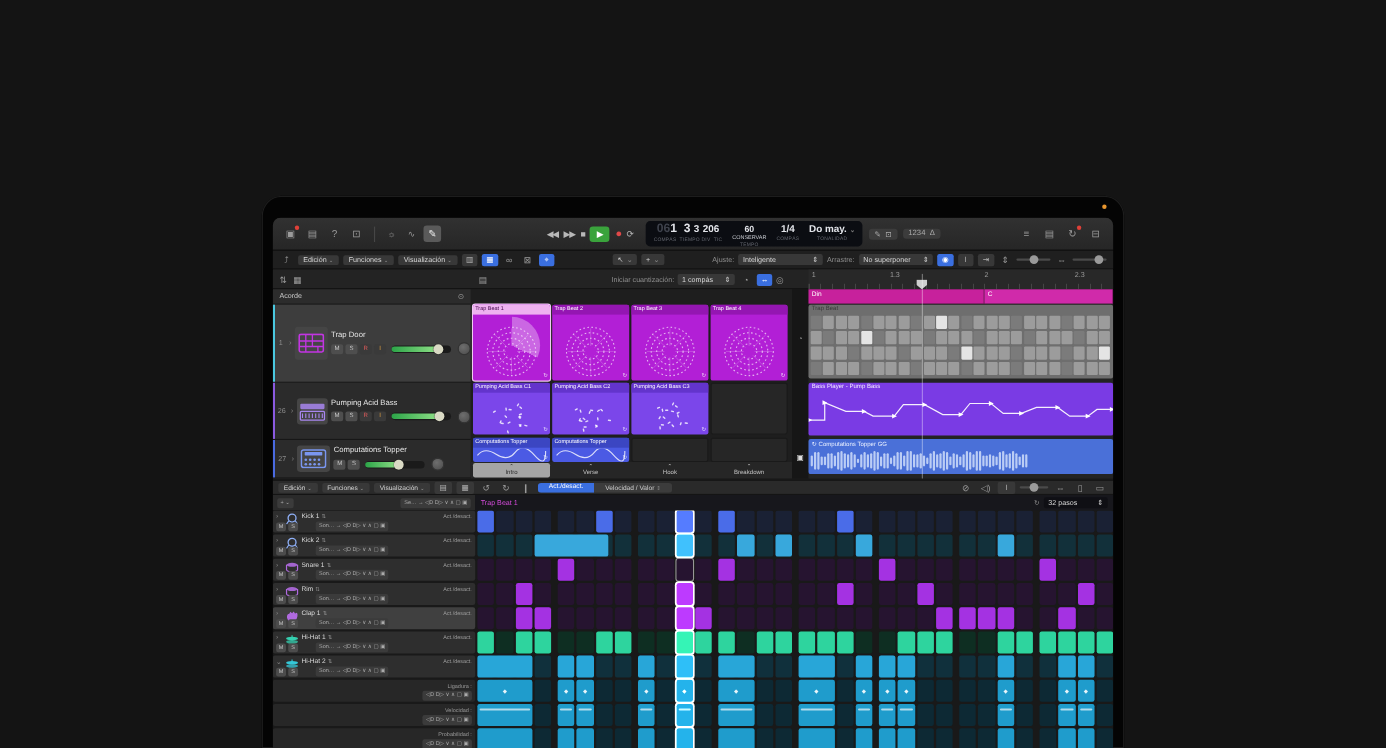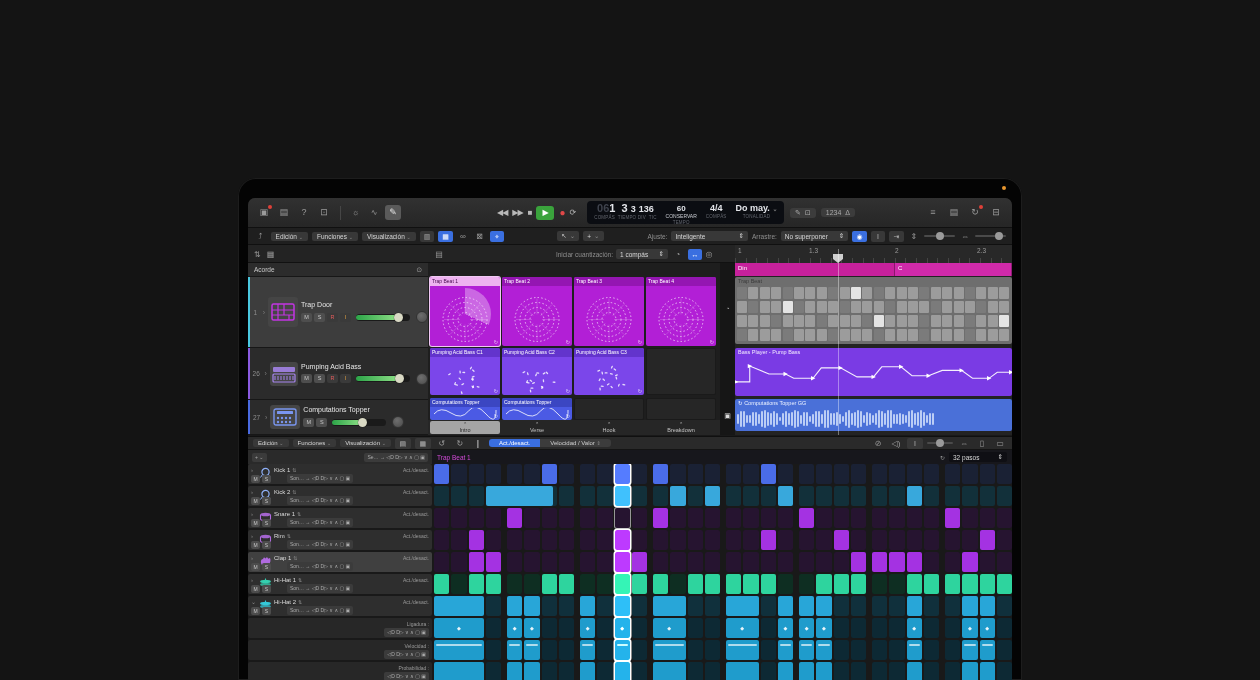--- a/index.html
+++ b/index.html
@@ -149,30 +149,30 @@
         <span class="tbtn">◀◀</span>
         <span class="tbtn">▶▶</span>
         <span class="tbtn">■</span>
         <span class="tbtn play">▶</span>
         <span class="tbtn rec">●</span>
         <span class="tbtn">⟳</span>
       </div>
 
       <div class="lcd">
         <div class="lcdg">
-          <div class="lcd-v"><span class="dim">06</span><span>1</span>&nbsp;&nbsp;<span>3</span>&nbsp;<span style="font-size:9px">3</span>&nbsp;<span style="font-size:9px">136</span></div>
+          <div class="lcd-v"><span class="dim">06</span><span>1</span>&nbsp;&nbsp;<span>3</span>&nbsp;<span style="font-size:9px">3</span>&nbsp;<span style="font-size:9px">206</span></div>
           <div class="lcd-l"><span>COMPÁS</span>&nbsp;&nbsp;<span>TIEMPO DIV</span>&nbsp;&nbsp;<span>TIC</span></div>
         </div>
         <div class="lcdg">
           <div class="lcd-v small">60</div>
           <div class="lcd-mid">CONSERVAR</div>
           <div class="lcd-l">TEMPO</div>
         </div>
         <div class="lcdg">
-          <div class="lcd-v" style="font-size:9px;padding-top:1px">4/4</div>
+          <div class="lcd-v" style="font-size:9px;padding-top:1px">1/4</div>
           <div class="lcd-l">COMPÁS</div>
         </div>
         <div class="lcdg">
           <div class="lcd-v" style="font-size:9px;padding-top:1px"><span>Do may.</span> <span style="color:#777;font-size:6px">⌄</span></div>
           <div class="lcd-l">TONALIDAD</div>
         </div>
       </div>
 
       <div class="tbr">
         <div class="pill">

